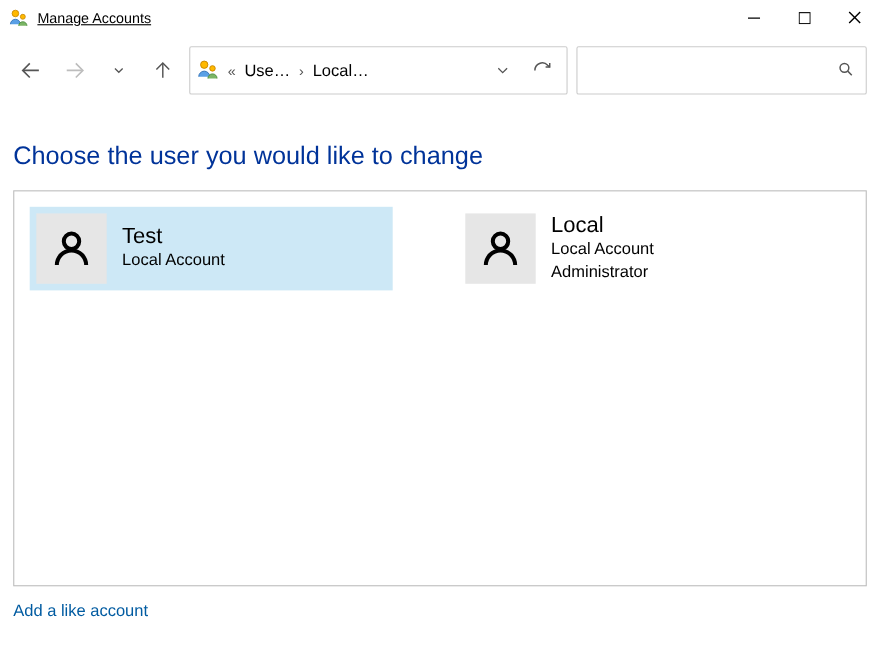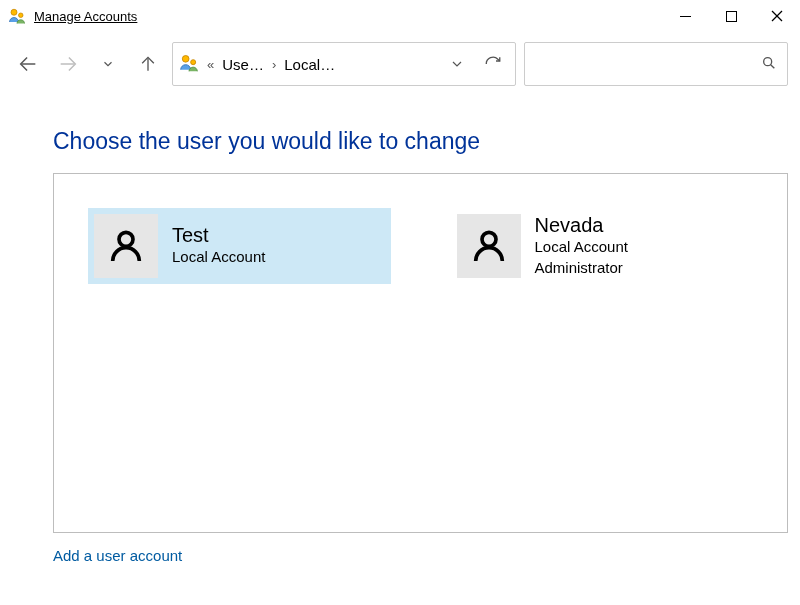--- a/index.html
+++ b/index.html
@@ -88,33 +88,32 @@
     flex:1; height:100%;
     padding: 0 10px;
     font-size:15px;
     background:transparent;
   }
   .searchbox .search-icon { color:#555; }
 
   
   .content {
     padding: 42px 12px 0 12px;
-    margin-left: 41px;
   }
   h1.heading {
     margin: 0 0 18px 0;
     font-weight: 400;
     font-size: 23px;
     color: #003399;
   }
 
   .accounts-panel {
     border: 1px solid #bdbdbd;
     height: 360px;
-    padding: 34px;
+    padding: 14px;
     display:flex;
     gap: 60px;
     align-items: flex-start;
   }
 
   .account-tile {
     display:flex;
     align-items:center;
     gap: 14px;
     padding: 6px 6px;
@@ -252,22 +251,22 @@
     </div>
 
     <div class="account-tile">
       <div class="avatar-box">
         <svg viewBox="0 0 24 24">
             <circle cx="12" cy="8" r="4.2"></circle>
             <path d="M4 21c0-4.4 3.6-8 8-8s8 3.6 8 8"></path>
           </svg>
       </div>
       <div>
-        <div class="acct-name">Nevada</div>
+        <div class="acct-name">Local</div>
         <div class="acct-meta">Local Account</div>
         <div class="acct-meta">Administrator</div>
       </div>
     </div>
 
   </div>
 
-  <div class="footer-link">Add a user account</div>
+  <div class="footer-link">Add a like account</div>
 </div>
 
 </body></html>

